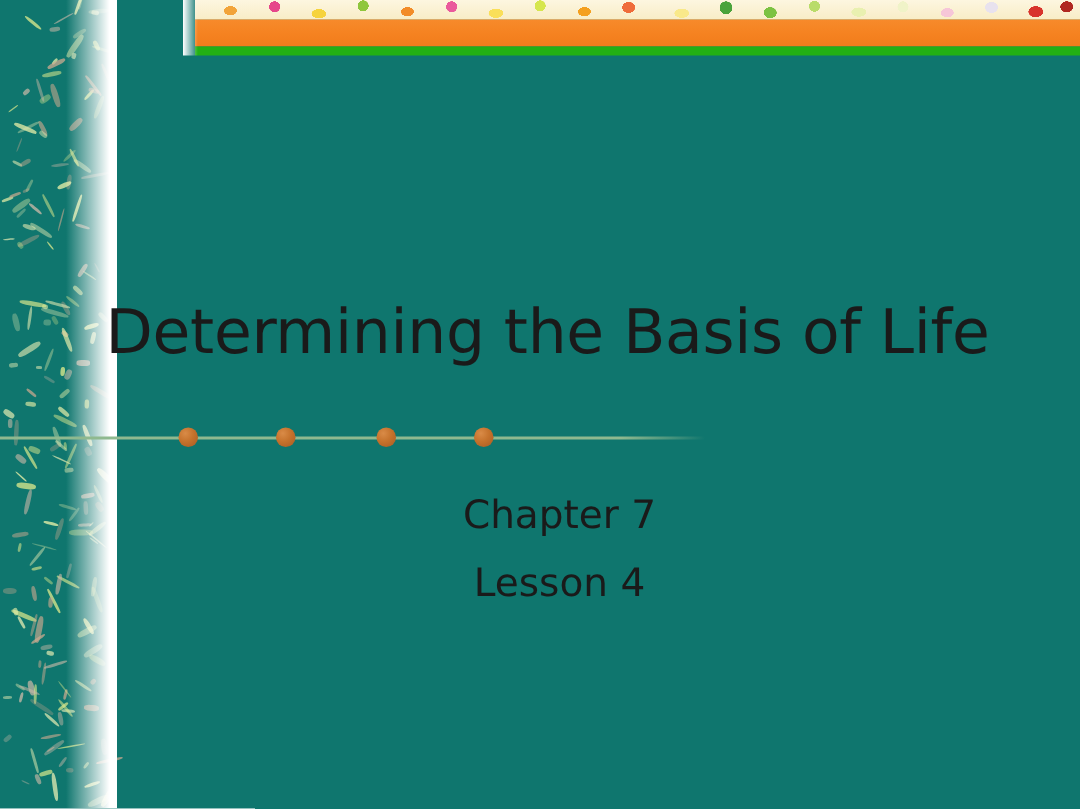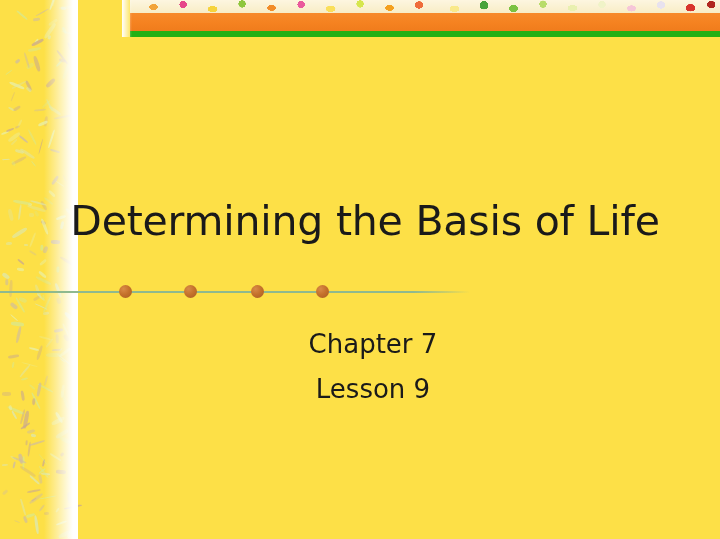--- a/index.html
+++ b/index.html
@@ -9,21 +9,21 @@
     background: #ffffff;
   }
   body {
     font-family: "DejaVu Sans", sans-serif;
   }
 
   .slide {
     position: relative;
     width: 720px;
     height: 539px;
-    background: #fde047;
+    background: #0f766e;
     overflow: hidden;
   }
 
   
   .banner {
     position: absolute;
     left: 130px;
     top: 0;
     width: 590px;
     height: 37px;
@@ -382,16 +382,16 @@
   <div class="divider">
     <div class="divider-line"></div>
     <div class="divider-dot" style="left:119px"></div>
     <div class="divider-dot" style="left:184px"></div>
     <div class="divider-dot" style="left:251px"></div>
     <div class="divider-dot" style="left:316px"></div>
   </div>
 
   <div class="subtitle">
     <div class="subtitle-line">Chapter 7</div>
-    <div class="subtitle-line">Lesson 9</div>
+    <div class="subtitle-line">Lesson 4</div>
   </div>
 
 </div>
 
 </body></html>

